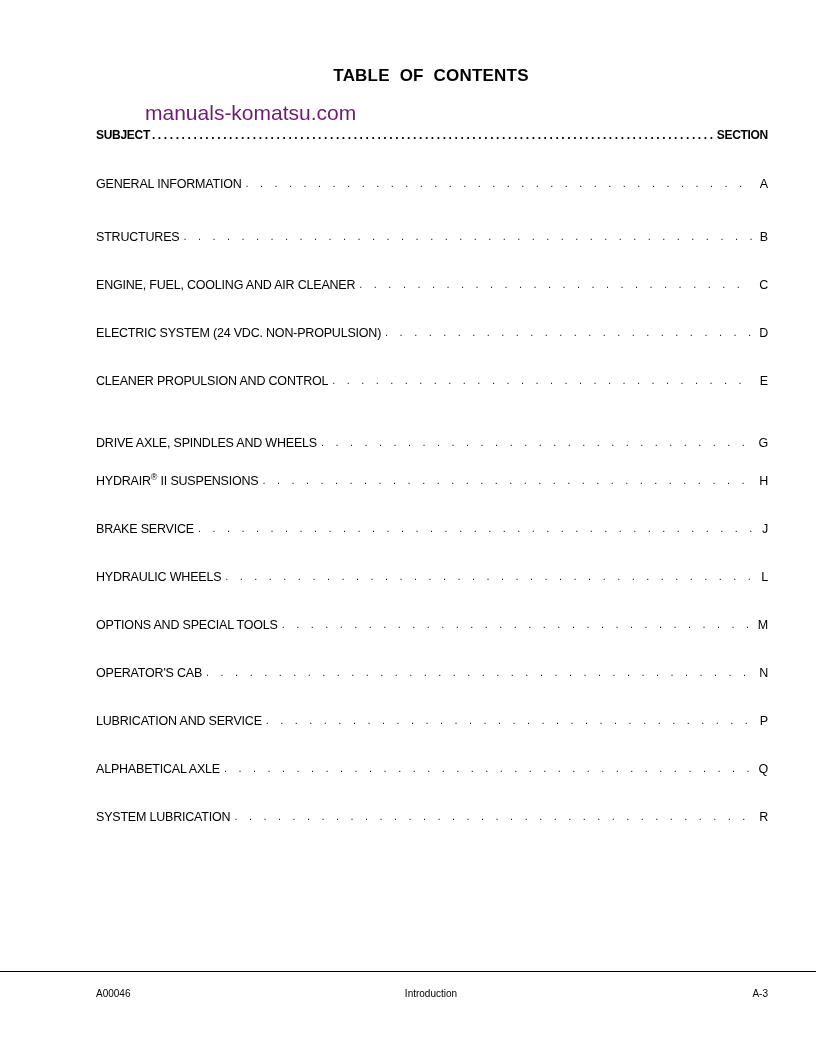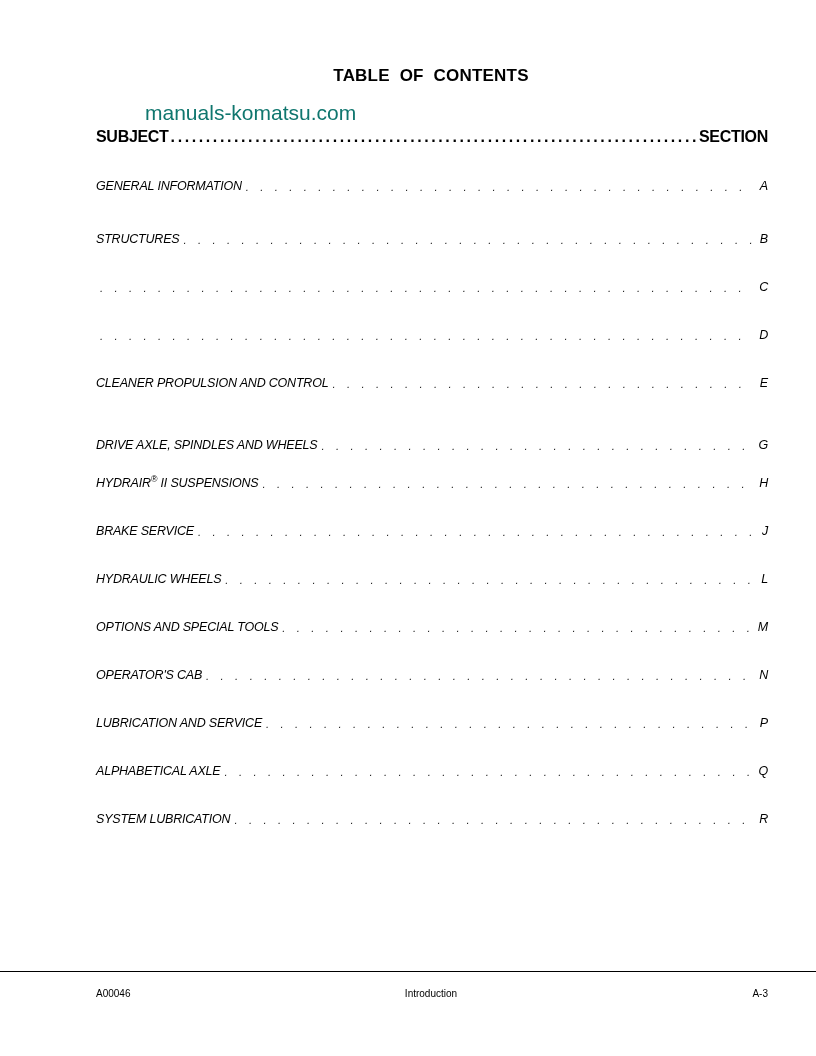--- a/index.html
+++ b/index.html
@@ -1,26 +1,26 @@
 <!DOCTYPE html>
 <html><head>
 <meta charset="utf-8">
 <style>
   html, body { margin: 0; padding: 0; background: #ffffff; }
   body { width: 816px; height: 1056px; position: relative; overflow: hidden;
          font-family: "Liberation Sans", "DejaVu Sans", sans-serif; color: #000; }
   .title { position: absolute; top: 66px; left: 0; width: 862px; text-align: center;
            font-weight: bold; font-size: 17px; word-spacing: 5px; letter-spacing: 0.2px; }
-  .watermark { position: absolute; top: 101px; left: 145px; font-size: 21px; color: #0f766e; }
+  .watermark { position: absolute; top: 101px; left: 145px; font-size: 21px; color: #701a75; }
   .header-row { position: absolute; top: 128px; left: 96px; width: 672px; height: 16px;
-                display: flex; align-items: baseline; font-weight: bold; font-size: 16px; letter-spacing: -0.3px; }
+                display: flex; align-items: baseline; font-weight: bold; font-size: 12px; letter-spacing: -0.3px; }
   .header-row .leader { flex: 1; overflow: hidden; white-space: nowrap; letter-spacing: 2.6px; margin: 0 2px; }
   .toc { position: absolute; left: 96px; width: 672px; top: 0; }
-  .row { position: absolute; left: 0; width: 672px; height: 16px; display: flex; align-items: flex-end;
-         font-size: 12.5px; letter-spacing: -0.2px; font-style: italic; }
+  .row { position: absolute; left: 0; width: 672px; height: 16px; display: flex; align-items: flex-start;
+         font-size: 12.5px; letter-spacing: -0.2px; }
   .row .label { white-space: nowrap; }
   .row .label sup { font-size: 9px; line-height: 0; }
   .row .leader { flex: 1; overflow: hidden; white-space: nowrap; color: #222; letter-spacing: 4.2px; margin: 0 4px 0 4px; font-size: 11px; }
   .row .sec { width: 12px; text-align: right; }
   .footer-rule { position: absolute; top: 971px; left: 0; width: 816px; height: 1px; background: #000; }
   .footer { position: absolute; top: 988px; font-size: 10px; }
   .f-left { left: 96px; }
   .f-center { left: 0; width: 862px; text-align: center; }
   .f-right { right: 48px; }
 </style>
@@ -41,24 +41,26 @@
     <span class="label">GENERAL INFORMATION</span>
     <span class="leader">. . . . . . . . . . . . . . . . . . . . . . . . . . . . . . . . . . . . . . . . . . . . . . . . . . . . . . . . . . . . . . . . . . . . . . . . . . . . . . . . . . . . . . . . . . . . . . . . . . . . . . . . . . .</span>
     <span class="sec">A</span>
   </div>
   <div class="row" style="top:230px">
     <span class="label">STRUCTURES</span>
     <span class="leader">. . . . . . . . . . . . . . . . . . . . . . . . . . . . . . . . . . . . . . . . . . . . . . . . . . . . . . . . . . . . . . . . . . . . . . . . . . . . . . . . . . . . . . . . . . . . . . . . . . . . . . . . . . .</span>
     <span class="sec">B</span>
   </div>
   <div class="row" style="top:278px">
+    <span class="label">ENGINE, FUEL, COOLING AND AIR CLEANER</span>
     <span class="leader">. . . . . . . . . . . . . . . . . . . . . . . . . . . . . . . . . . . . . . . . . . . . . . . . . . . . . . . . . . . . . . . . . . . . . . . . . . . . . . . . . . . . . . . . . . . . . . . . . . . . . . . . . . .</span>
     <span class="sec">C</span>
   </div>
   <div class="row" style="top:326px">
+    <span class="label">ELECTRIC SYSTEM (24 VDC. NON-PROPULSION)</span>
     <span class="leader">. . . . . . . . . . . . . . . . . . . . . . . . . . . . . . . . . . . . . . . . . . . . . . . . . . . . . . . . . . . . . . . . . . . . . . . . . . . . . . . . . . . . . . . . . . . . . . . . . . . . . . . . . . .</span>
     <span class="sec">D</span>
   </div>
   <div class="row" style="top:374px">
     <span class="label">CLEANER PROPULSION AND CONTROL</span>
     <span class="leader">. . . . . . . . . . . . . . . . . . . . . . . . . . . . . . . . . . . . . . . . . . . . . . . . . . . . . . . . . . . . . . . . . . . . . . . . . . . . . . . . . . . . . . . . . . . . . . . . . . . . . . . . . . .</span>
     <span class="sec">E</span>
   </div>
   <div class="row" style="top:436px">
     <span class="label">DRIVE AXLE, SPINDLES AND WHEELS</span>

